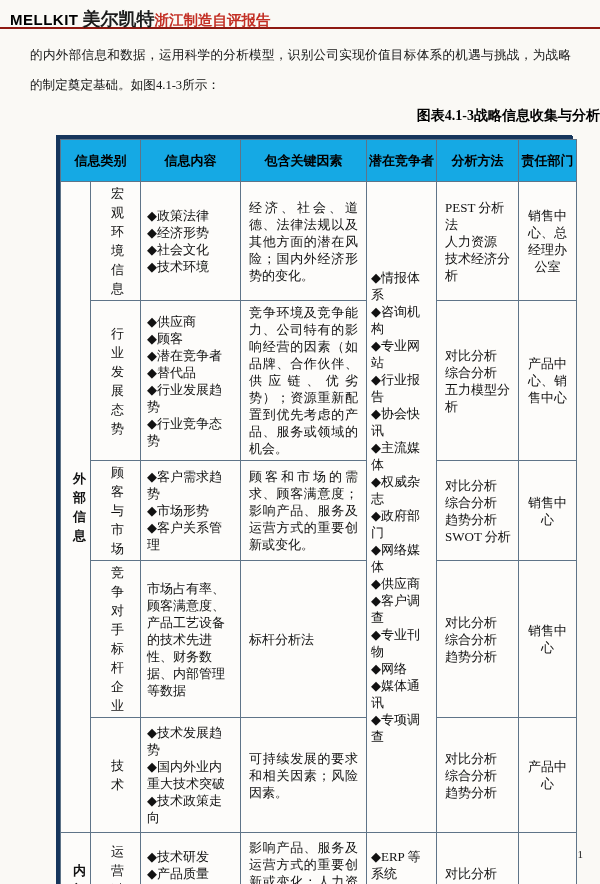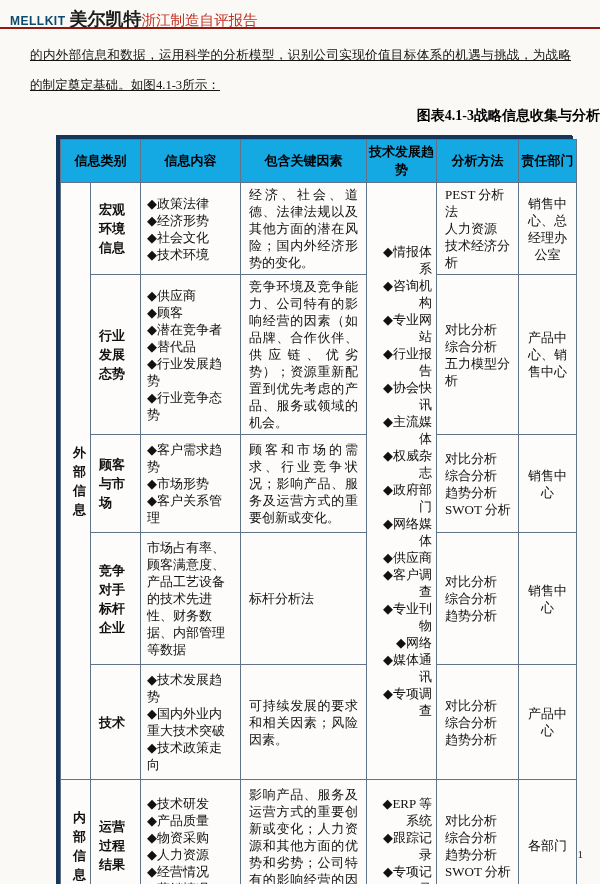--- a/index.html
+++ b/index.html
@@ -14,34 +14,33 @@
   
   .page-header {
     padding: 7px 0 0 10px;
     border-bottom: 2px solid #8e1a12;
     height: 29px;
     white-space: nowrap;
   }
   .logo {
     font-family: "Liberation Sans", "DejaVu Sans", sans-serif;
     font-weight: bold;
-    font-size: 12px;
-    color: #0c4a6e;
+    font-size: 15px;
+    color: #000000;
     letter-spacing: 0.5px;
   }
   .hdr-black { font-size: 18px; color: #1c1c1c; font-weight: bold; }
-  .hdr-red   { font-size: 14.5px; color: #c32f24; font-weight: normal; }
+  .hdr-red   { font-size: 14.5px; color: #c32f24; font-weight: bold; }
   
   .intro {
     margin: 11px 29px 0 30px;
     font-size: 12.6px;
     line-height: 30px;
     text-align: justify;
     color: #141414;
-    text-decoration: underline;
   }
   
   .caption {
     text-align: right;
     font-weight: bold;
     font-size: 14px;
     margin-top: 7px;
     color: #000;
   }
   
@@ -82,28 +81,28 @@
   td { background: #fdfcfa; }
   .cell { white-space: pre-line; }
   td.group {
     font-weight: bold;
     text-align: center;
     padding: 2px 12px;
     word-break: break-all;
     line-height: 19px;
   }
   td.cat {
-    font-weight: bold;
+    font-weight: normal;
     text-align: left;
-    padding: 2px 8px;
+    padding: 2px 20px;
     line-height: 19px;
   }
   td.content { padding: 6px 6px; text-align: left; }
   td.factors { padding: 3px 8px; text-align: justify; line-height: 17px; }
-  td.chan    { padding: 4px 4px; text-align: right; }
+  td.chan    { padding: 4px 4px; text-align: left; }
   td.meth    { padding: 3px 4px 3px 8px; text-align: left; }
   td.dept    { padding: 3px 6px; text-align: center; }
   
   tr.hdr    { height: 42px; border-radius: 20px; }
   tr.r1 { height: 85px; }
   tr.r2 { height: 150px; }
   tr.r3 { height: 85px; }
   tr.r4 { height: 130px; }
   tr.r5 { height: 100px; }
   tr.r6 { height: 132px; }
@@ -137,21 +136,21 @@
       <col class="c-factors">
         <col class="c-chan">
         <col class="c-meth">
         <col class="c-dept">
     </colgroup>
     <thead>
       <tr class="hdr">
         <th colspan="2">信息类别</th>
         <th>信息内容</th>
         <th>包含关键因素</th>
-        <th>技术发展趋势</th>
+        <th>潜在竞争者</th>
         <th>分析方法</th>
         <th>责任部门</th>
       </tr>
     </thead>
     <tbody>
       <tr class="r1">
         <td class="group" rowspan="5">外部信息</td>
         <td class="cat">宏观环境信息</td>
         <td class="content cell">◆政策法律
 ◆经济形势
@@ -190,21 +189,21 @@
         <td class="meth cell">对比分析
 综合分析
 五力模型分析</td>
         <td class="dept">产品中心、销售中心</td>
       </tr>
       <tr class="r3">
         <td class="cat">顾客与市场</td>
         <td class="content cell">◆客户需求趋势
 ◆市场形势
 ◆客户关系管理</td>
-        <td class="factors">顾客和市场的需求、行业竞争状况；影响产品、服务及运营方式的重要创新或变化。</td>
+        <td class="factors">顾客和市场的需求、顾客满意度；影响产品、服务及运营方式的重要创新或变化。</td>
         <td class="meth cell">对比分析
 综合分析
 趋势分析
 SWOT 分析</td>
         <td class="dept">销售中心</td>
       </tr>
       <tr class="r4">
         <td class="cat">竞争对手标杆企业</td>
         <td class="content cell">市场占有率、顾客满意度、产品工艺设备的技术先进性、财务数据、内部管理等数据</td>
         <td class="factors">标杆分析法</td>

